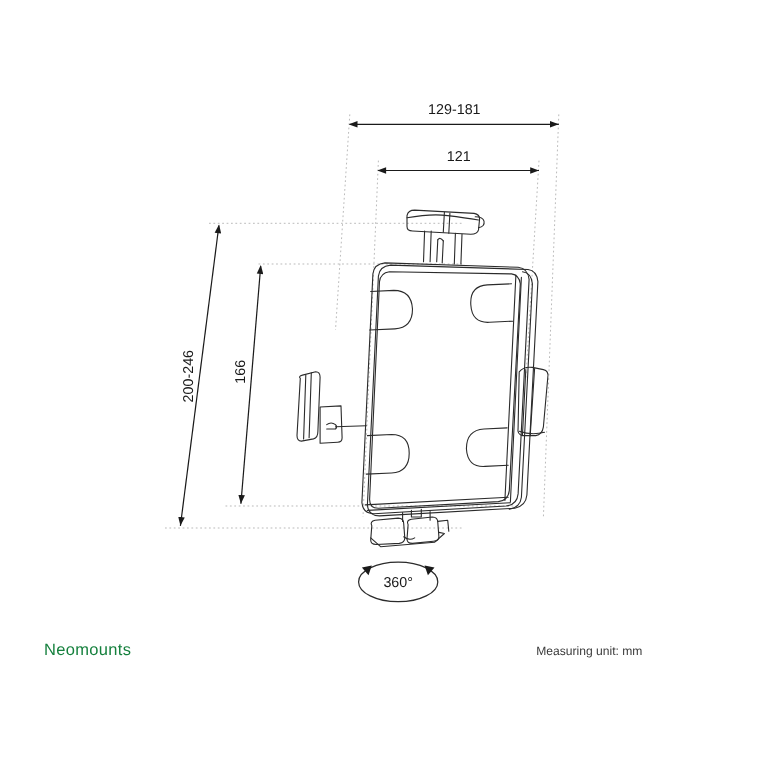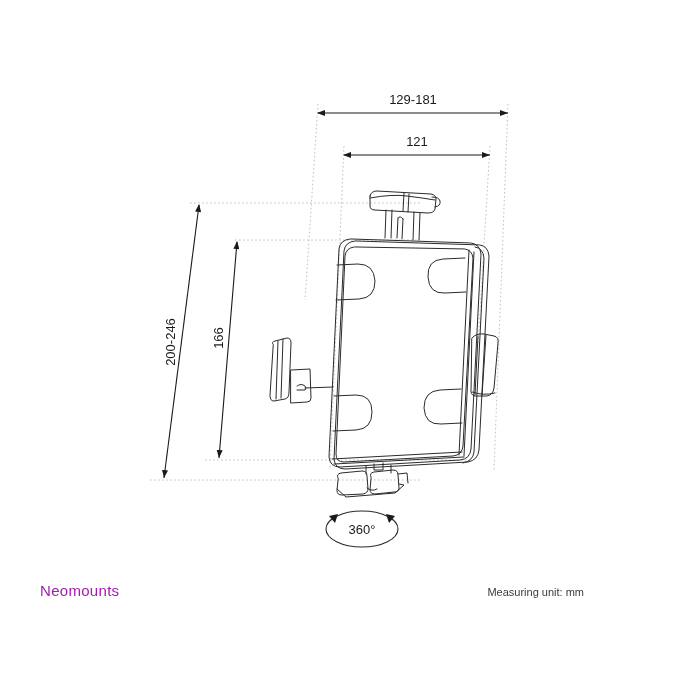--- a/index.html
+++ b/index.html
@@ -34,21 +34,21 @@
     font-size: 13px;
     fill: #1a1a1a;
   }
   .brand-text {
     position: absolute;
     left: 40px;
     top: 582px;
     font-family: "Liberation Sans", sans-serif;
     font-size: 15px;
     letter-spacing: 0.3px;
-    color: #a21caf;
+    color: #15803d;
   }
   .unit-text {
     position: absolute;
     right: 17px;
     top: 586px;
     font-family: "Liberation Sans", sans-serif;
     font-size: 11px;
     color: #3a3a3a;
   }
 </style>

